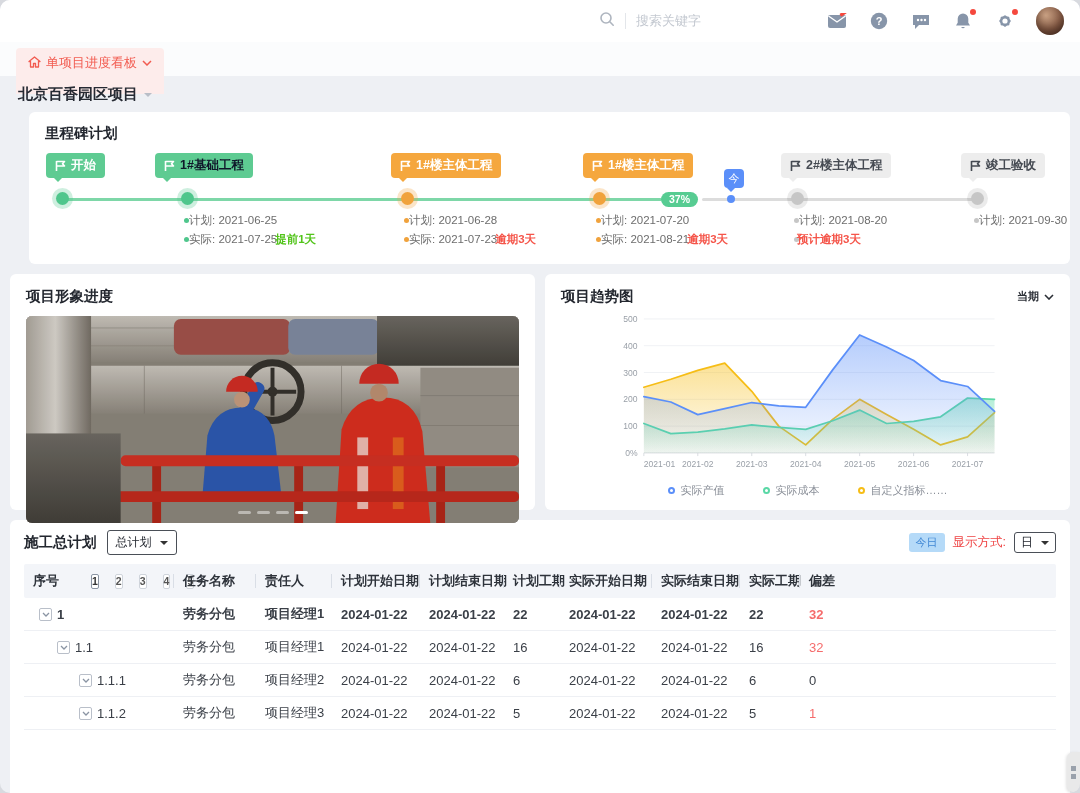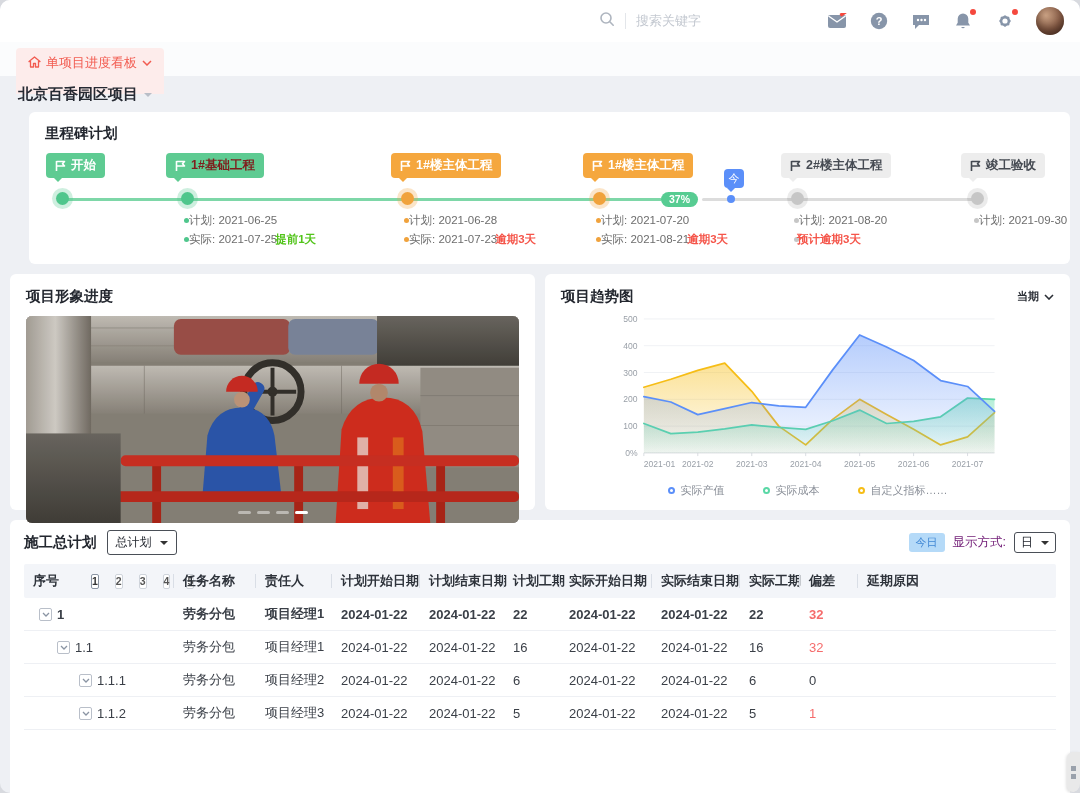--- a/index.html
+++ b/index.html
@@ -61,21 +61,21 @@
   .legend-item { display:flex; align-items:center; gap:6px; font-size:11px; color:#8a8f98; cursor:pointer; }
   .legend-ring { width:7px; height:7px; border-radius:50%; background:#fff; border:2.5px solid #999; }
 
   
   .sched-card { margin-top:10px; flex:1; border-radius:6px 6px 0 0; padding:10px 14px 0; overflow:hidden; display:flex; flex-direction:column; }
   .sched-head { display:flex; align-items:center; gap:10px; }
   .sel-box { display:inline-flex; align-items:center; gap:8px; border:1px solid #4a4f57; border-radius:3px; background:#fff; font-size:12px; color:#23272f; padding:3px 8px; cursor:pointer; }
   .sel-caret { width:0; height:0; border:4px solid transparent; border-top-color:#333; margin-top:4px; }
   .sched-right { margin-left:auto; display:flex; align-items:center; gap:8px; }
   .today-badge { background:#b5daf8; color:#3f87d4; font-size:11px; padding:2px 7px; border-radius:3px; }
-  .display-label { font-size:12.5px; color:#701a75; }
+  .display-label { font-size:12.5px; color:#ef4444; }
   .sel-small { padding:1px 6px; }
 
   .sched-grid { display:grid; grid-template-columns:150px 82px 76px 88px 84px 56px 92px 88px 60px 58px 1fr; align-items:center; }
   .th-row { background:#f3f5f9; height:34px; margin-top:9px; border-radius:2px; }
   .th { font-size:13px; font-weight:bold; color:#2e333b; padding-left:9px; position:relative; white-space:nowrap; }
   .th::after { content:""; position:absolute; right:0; top:50%; transform:translateY(-50%); width:1px; height:14px; background:#d9dee6; }
   .th:last-child::after { display:none; }
   .th0 { display:flex; align-items:center; gap:16px; }
   .lvl-btn { width:15px; height:15px; border:1px solid #cfd4db; background:#fff; border-radius:2px; font-size:10.5px; color:#555; display:flex; align-items:center; justify-content:center; cursor:pointer; }
   .lvl-btn.active { border-color:#8a94a3; color:#333; }
@@ -174,21 +174,21 @@
       <div class="ms-wrap" id="ms-wrap">
           <div class="ms-line" style="left: 17px; width: 600px; background: rgb(126, 215, 168);"></div>
           <div class="ms-line" style="left: 657px; width: 275px; background: rgb(220, 220, 220);"></div>
           <div class="ms-badge" style="--c: #5ecb92; color: rgb(255, 255, 255); left: 1px;">
             <svg width="11" height="12" viewBox="0 0 11 12">
               <path d="M1.5 1v10M1.5 1.5h8l-2 2.2 2 2.3h-8" fill="none" stroke="#fff" stroke-width="1.6" stroke-linejoin="round"></path>
             </svg>
             <span>开始</span>
           </div>
           <div class="ms-dot" style="left: 11px; background: rgb(79, 198, 140); box-shadow: rgba(79, 198, 140, 0.28) 0px 0px 0px 4px;"></div>
-          <div class="ms-badge" style="--c: #5ecb92; color: #7f1d1d; left: 121px;">
+          <div class="ms-badge" style="--c: #5ecb92; color: #0f172a; left: 110px;">
             <svg width="11" height="12" viewBox="0 0 11 12">
               <path d="M1.5 1v10M1.5 1.5h8l-2 2.2 2 2.3h-8" fill="none" stroke="#fff" stroke-width="1.6" stroke-linejoin="round"></path>
             </svg>
             <span>1#基础工程</span>
           </div>
           <div class="ms-dot" style="left: 136px; background: rgb(79, 198, 140); box-shadow: rgba(79, 198, 140, 0.28) 0px 0px 0px 4px;"></div>
           <div class="ms-dates" style="left: 139px;">
             <div class="ln">
               <span class="ms-bullet" style="background: rgb(79, 198, 140);"></span>
               <span>计划: 2021-06-25</span>
@@ -447,21 +447,20 @@
         </div>
         <div class="th">任务名称</div>
         <div class="th">责任人</div>
         <div class="th">计划开始日期</div>
         <div class="th">计划结束日期</div>
         <div class="th">计划工期</div>
         <div class="th">实际开始日期</div>
         <div class="th">实际结束日期</div>
         <div class="th">实际工期</div>
         <div class="th">偏差</div>
-        <div class="th">延期原因</div>
       </div>
 
       <div id="sched-body">
           <div class="sched-grid tr row-bold">
             <div class="td td-no" style="padding-left: 15px;">
               <span class="tree-toggle">
                 <svg width="8" height="5" viewBox="0 0 8 5">
                   <polyline points="1,1 4,4 7,1" fill="none" stroke="#8a94a3" stroke-width="1.3"></polyline>
                 </svg>
               </span>

